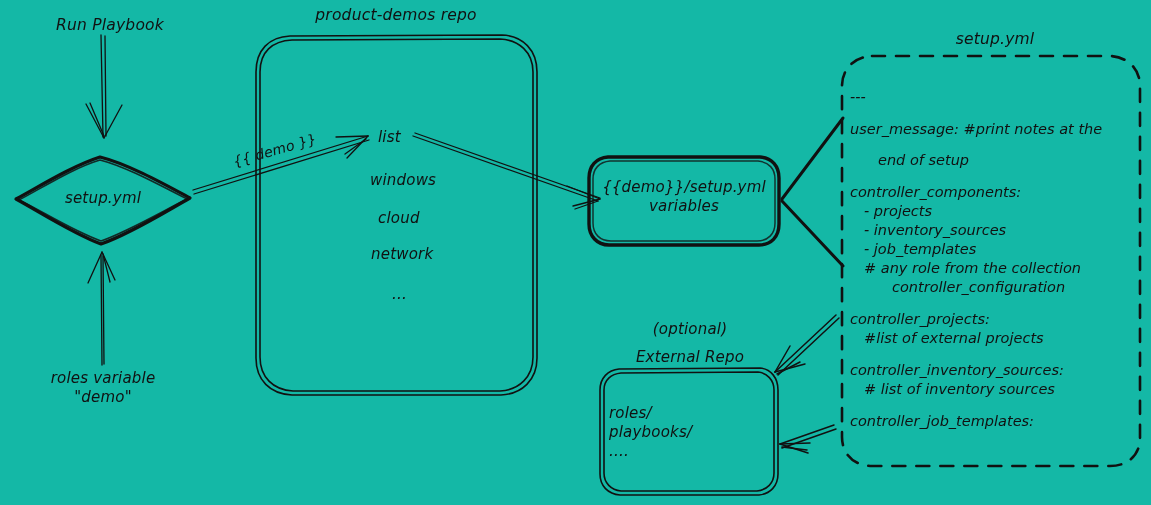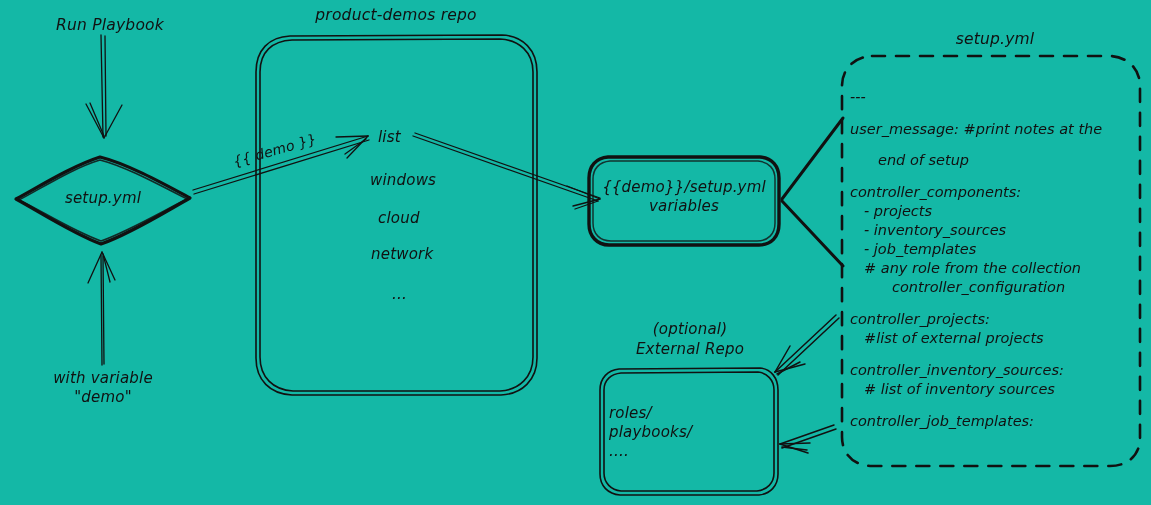--- a/index.html
+++ b/index.html
@@ -146,40 +146,40 @@
         <path d="M780,444 L810,443"></path>
         <path d="M780,444 L808,453"></path>
         <path d="M782,447 L807,450"></path>
       </g>
 
     </g>
   </svg>
 
   <div class="txt c s16" style="left:110px; top:16px;">Run Playbook</div>
 
-  <div class="txt c s15" style="left:103px; top:369px;">with variable</div>
+  <div class="txt c s15" style="left:103px; top:369px;">roles variable</div>
   <div class="txt c s15" style="left:103px; top:388px;">"demo"</div>
 
   <div class="txt c node-label" style="left:103px; top:189px;">setup.yml</div>
 
   <div class="txt c s14" style="left:275px; top:142px; transform:translateX(-50%) rotate(-16deg);">{{ demo }}</div>
 
   <div class="txt c s16" style="left:396px; top:6px;">product-demos repo</div>
 
   <div class="txt l repo-item" style="left:378px; top:128px;">list</div>
   <div class="txt l repo-item" style="left:370px; top:171px;">windows</div>
   <div class="txt l repo-item" style="left:378px; top:209px;">cloud</div>
   <div class="txt l repo-item" style="left:371px; top:245px;">network</div>
   <div class="txt l repo-item" style="left:392px; top:285px;">...</div>
 
   <div class="txt c node-label" style="left:684px; top:178px;">{{demo}}/setup.yml</div>
   <div class="txt c node-label" style="left:684px; top:197px;">variables</div>
 
   <div class="txt c s15" style="left:690px; top:320px;">(optional)</div>
-  <div class="txt c s15" style="left:690px; top:340px;text-align:right;">External Repo</div>
+  <div class="txt c s15" style="left:690px; top:348px;text-align:right;">External Repo</div>
 
   <div class="txt l repo-item" style="left:609px; top:404px;">roles/</div>
   <div class="txt l repo-item" style="left:609px; top:423px;">playbooks/</div>
   <div class="txt l repo-item" style="left:609px; top:442px;">....</div>
 
   <div class="txt c s16" style="left:995px; top:30px;">setup.yml</div>
 
   <div id="panel-body" style="position:absolute; left:850px; top:88px; width:290px;">
       <div style="margin-bottom: 13px;">
         <div class="code" style="white-space: pre; padding-left: 0px; line-height: 19px;">---</div>

